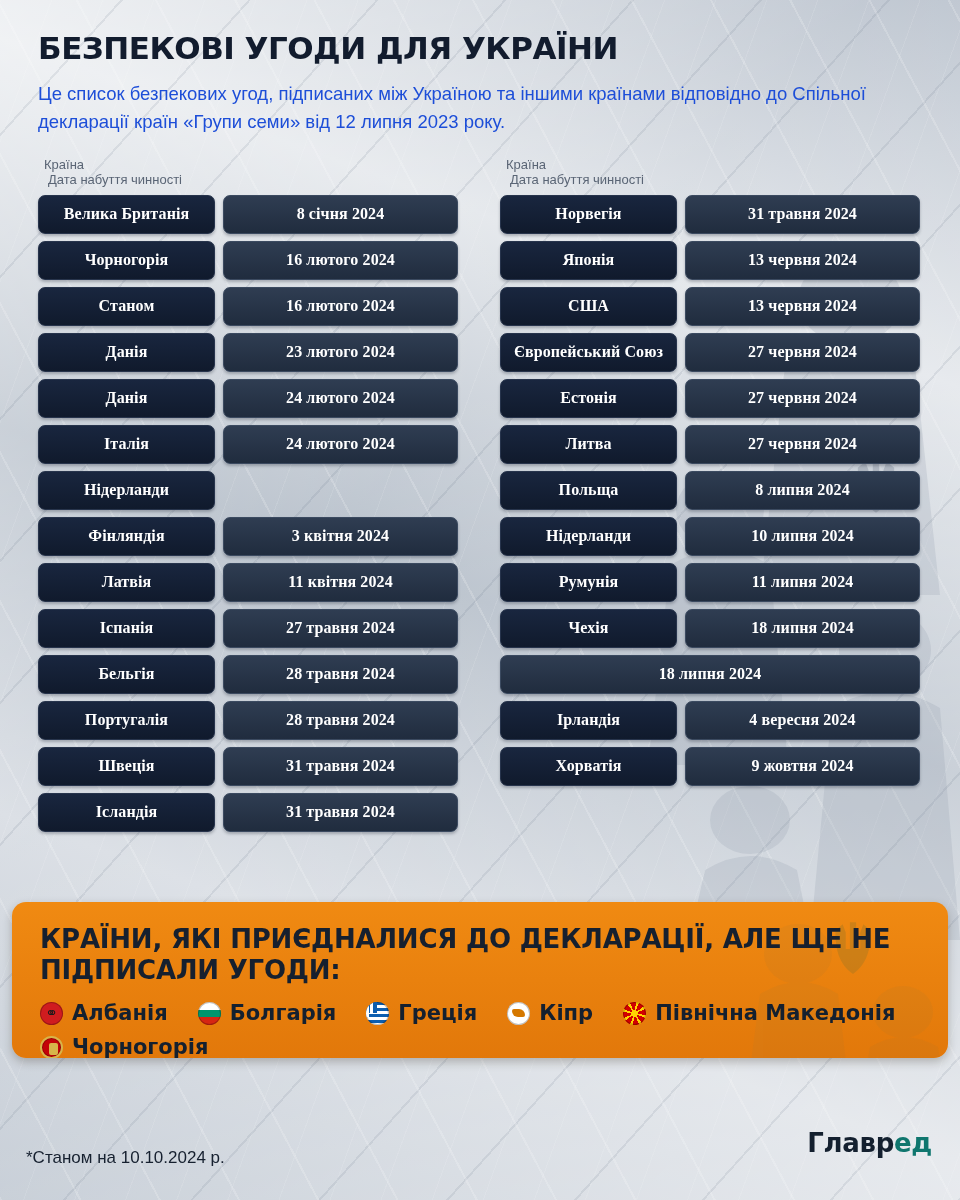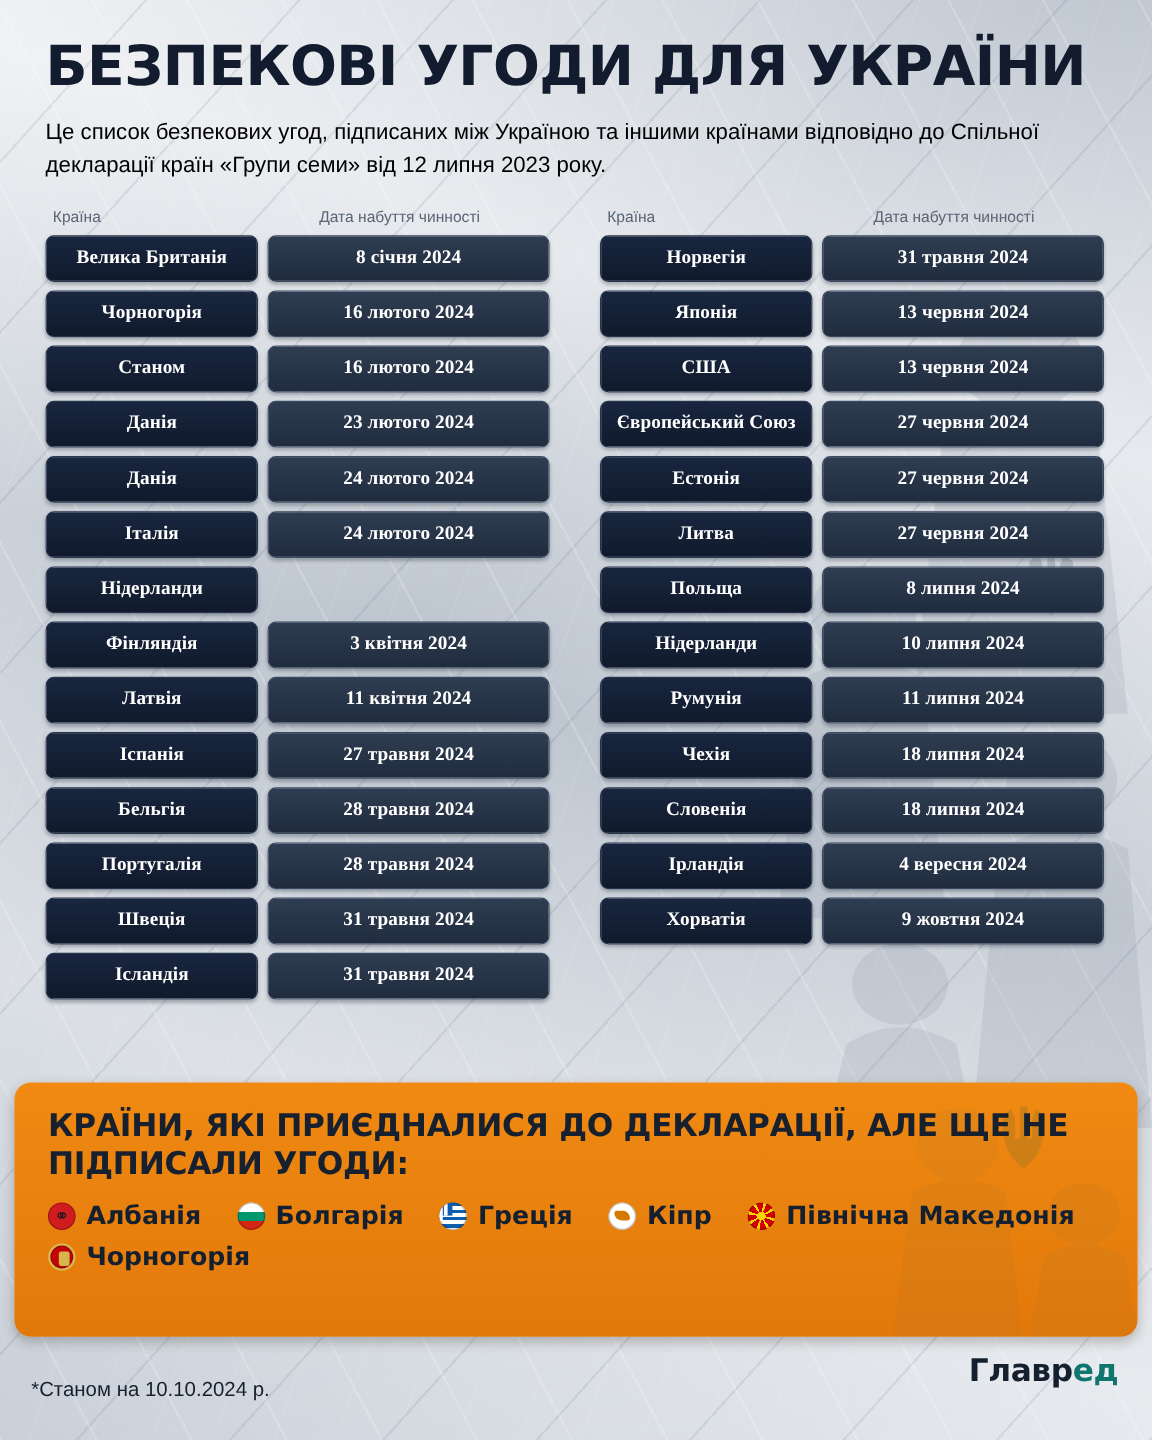--- a/index.html
+++ b/index.html
@@ -52,48 +52,49 @@
     position: relative;
     z-index: 2;
     width: 960px;
     height: 1200px;
     padding: 26px 34px 0 34px;
   }
 
   
   h1.title {
     font-family: "DejaVu Sans", sans-serif;
-    font-size: 46px;
+    font-size: 31px;
     line-height: 1.04;
     font-weight: 700;
     letter-spacing: -0.5px;
     color: #121c2e;
     text-transform: uppercase;
     margin: 6px 0 16px 4px;
   }
   p.subtitle {
     font-size: 18.5px;
     line-height: 1.48;
-    color: #000000;
+    color: #1d4ed8;
     margin: 0 0 22px 4px;
     max-width: 830px;
   }
 
   
   .columns {
     display: flex;
     gap: 42px;
     margin-left: 4px;
   }
   .col { width: 420px; }
   .col-head {
     display: flex;
     font-size: 13px;
     color: #5a6575;
     padding: 0 0 8px 0;
+    flex-direction: column;
   }
   .col-head .h-country { width: 218px; padding-left: 6px; }
   .col-head .h-date { flex: 1; padding-left: 10px; }
 
   .row {
     display: flex;
     gap: 8px;
     margin-bottom: 7px;
   }
   .cell {
@@ -119,21 +120,21 @@
     background: linear-gradient(180deg, #2f3d52 0%, #202c3e 100%);
     border: 1px solid #3b4a60;
   }
 
   
   .panel {
     position: absolute;
     left: 12px;
     right: 12px;
     top: 902px;
-    height: 212px;
+    height: 156px;
     border-radius: 14px;
     background: linear-gradient(180deg, #f08a12 0%, #e2780a 100%);
     box-shadow: 0 4px 10px rgba(30,25,10,0.25);
     overflow: hidden;
     z-index: 3;
   }
   .panel .panel-emblem {
     position: absolute;
     right: 74px; top: 16px;
     width: 42px; height: 58px;
@@ -341,21 +342,20 @@
           </div>
           <div class="row">
             <div class="cell country">Румунія</div>
             <div class="cell date">11 липня 2024</div>
           </div>
           <div class="row">
             <div class="cell country">Чехія</div>
             <div class="cell date">18 липня 2024</div>
           </div>
           <div class="row">
-            <div class="cell country">Словенія</div>
             <div class="cell date">18 липня 2024</div>
           </div>
           <div class="row">
             <div class="cell country">Ірландія</div>
             <div class="cell date">4 вересня 2024</div>
           </div>
           <div class="row">
             <div class="cell country">Хорватія</div>
             <div class="cell date">9 жовтня 2024</div>
           </div>

